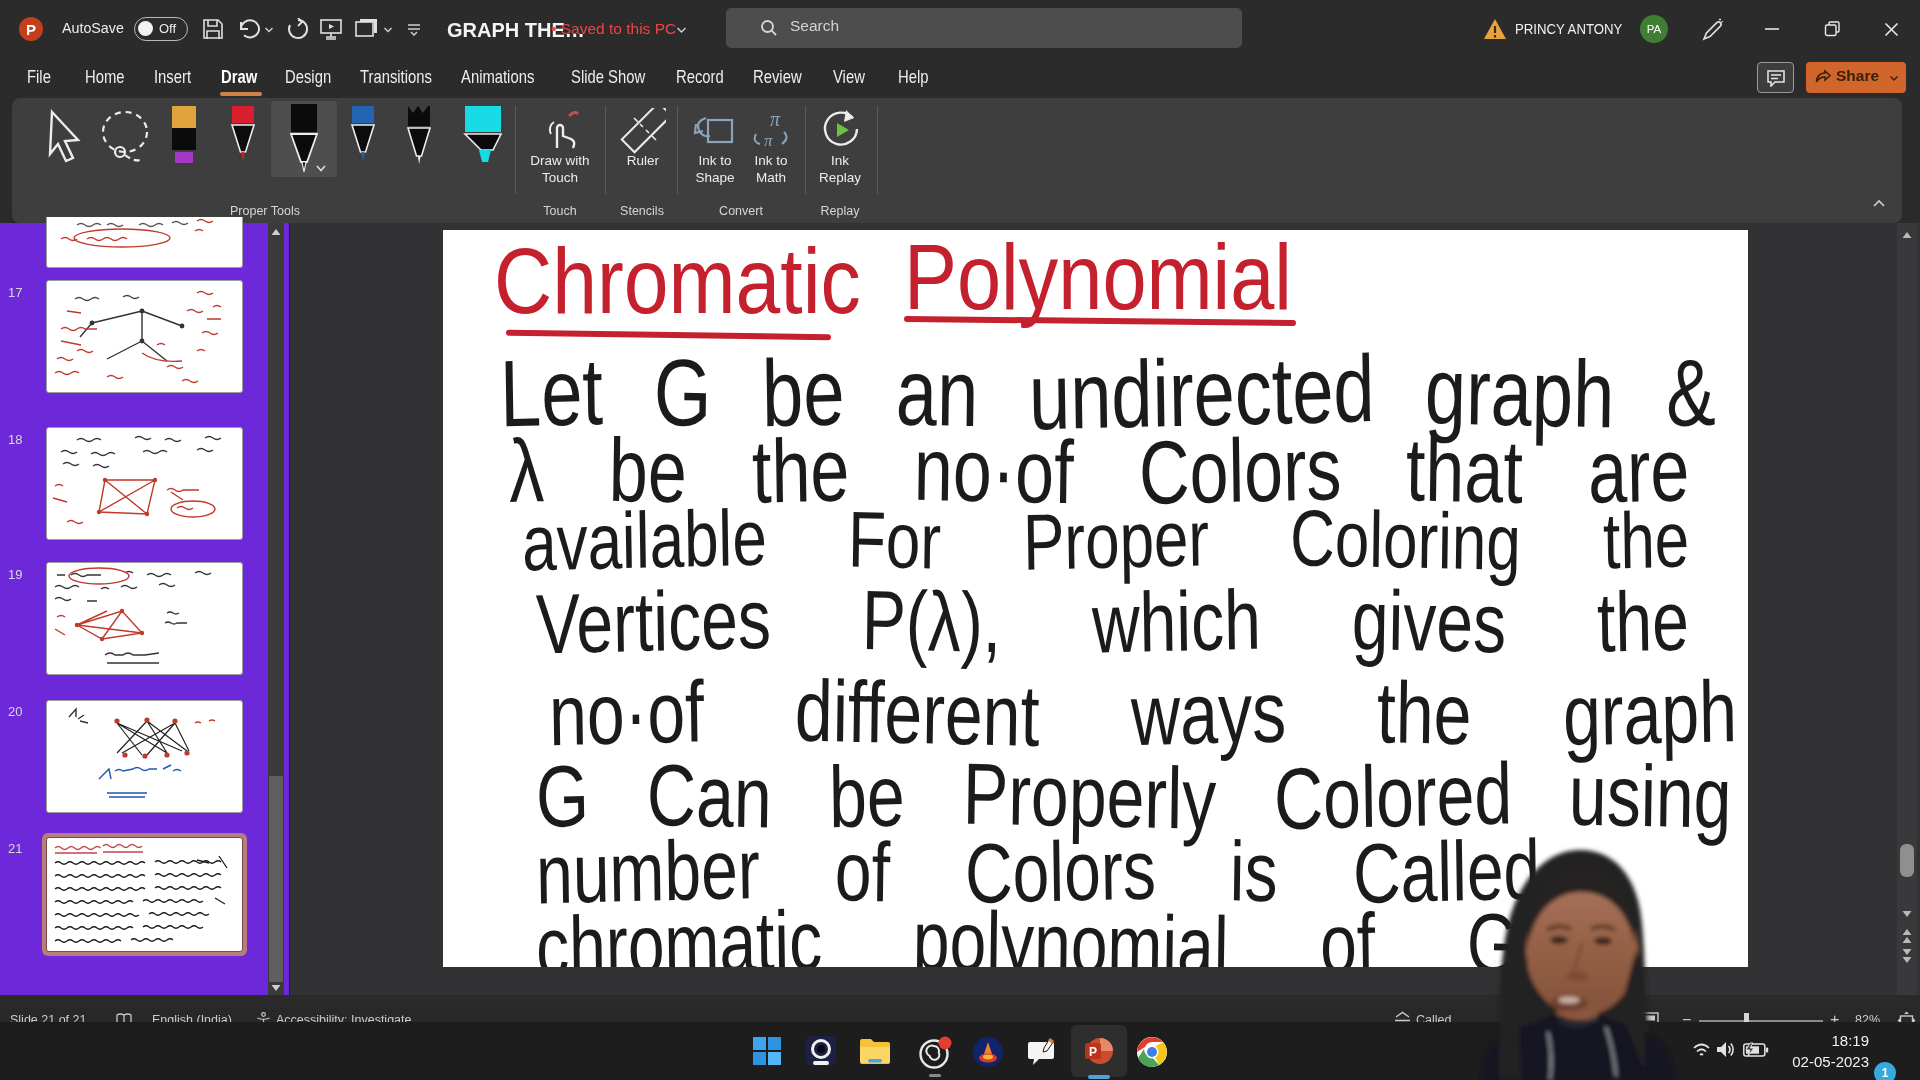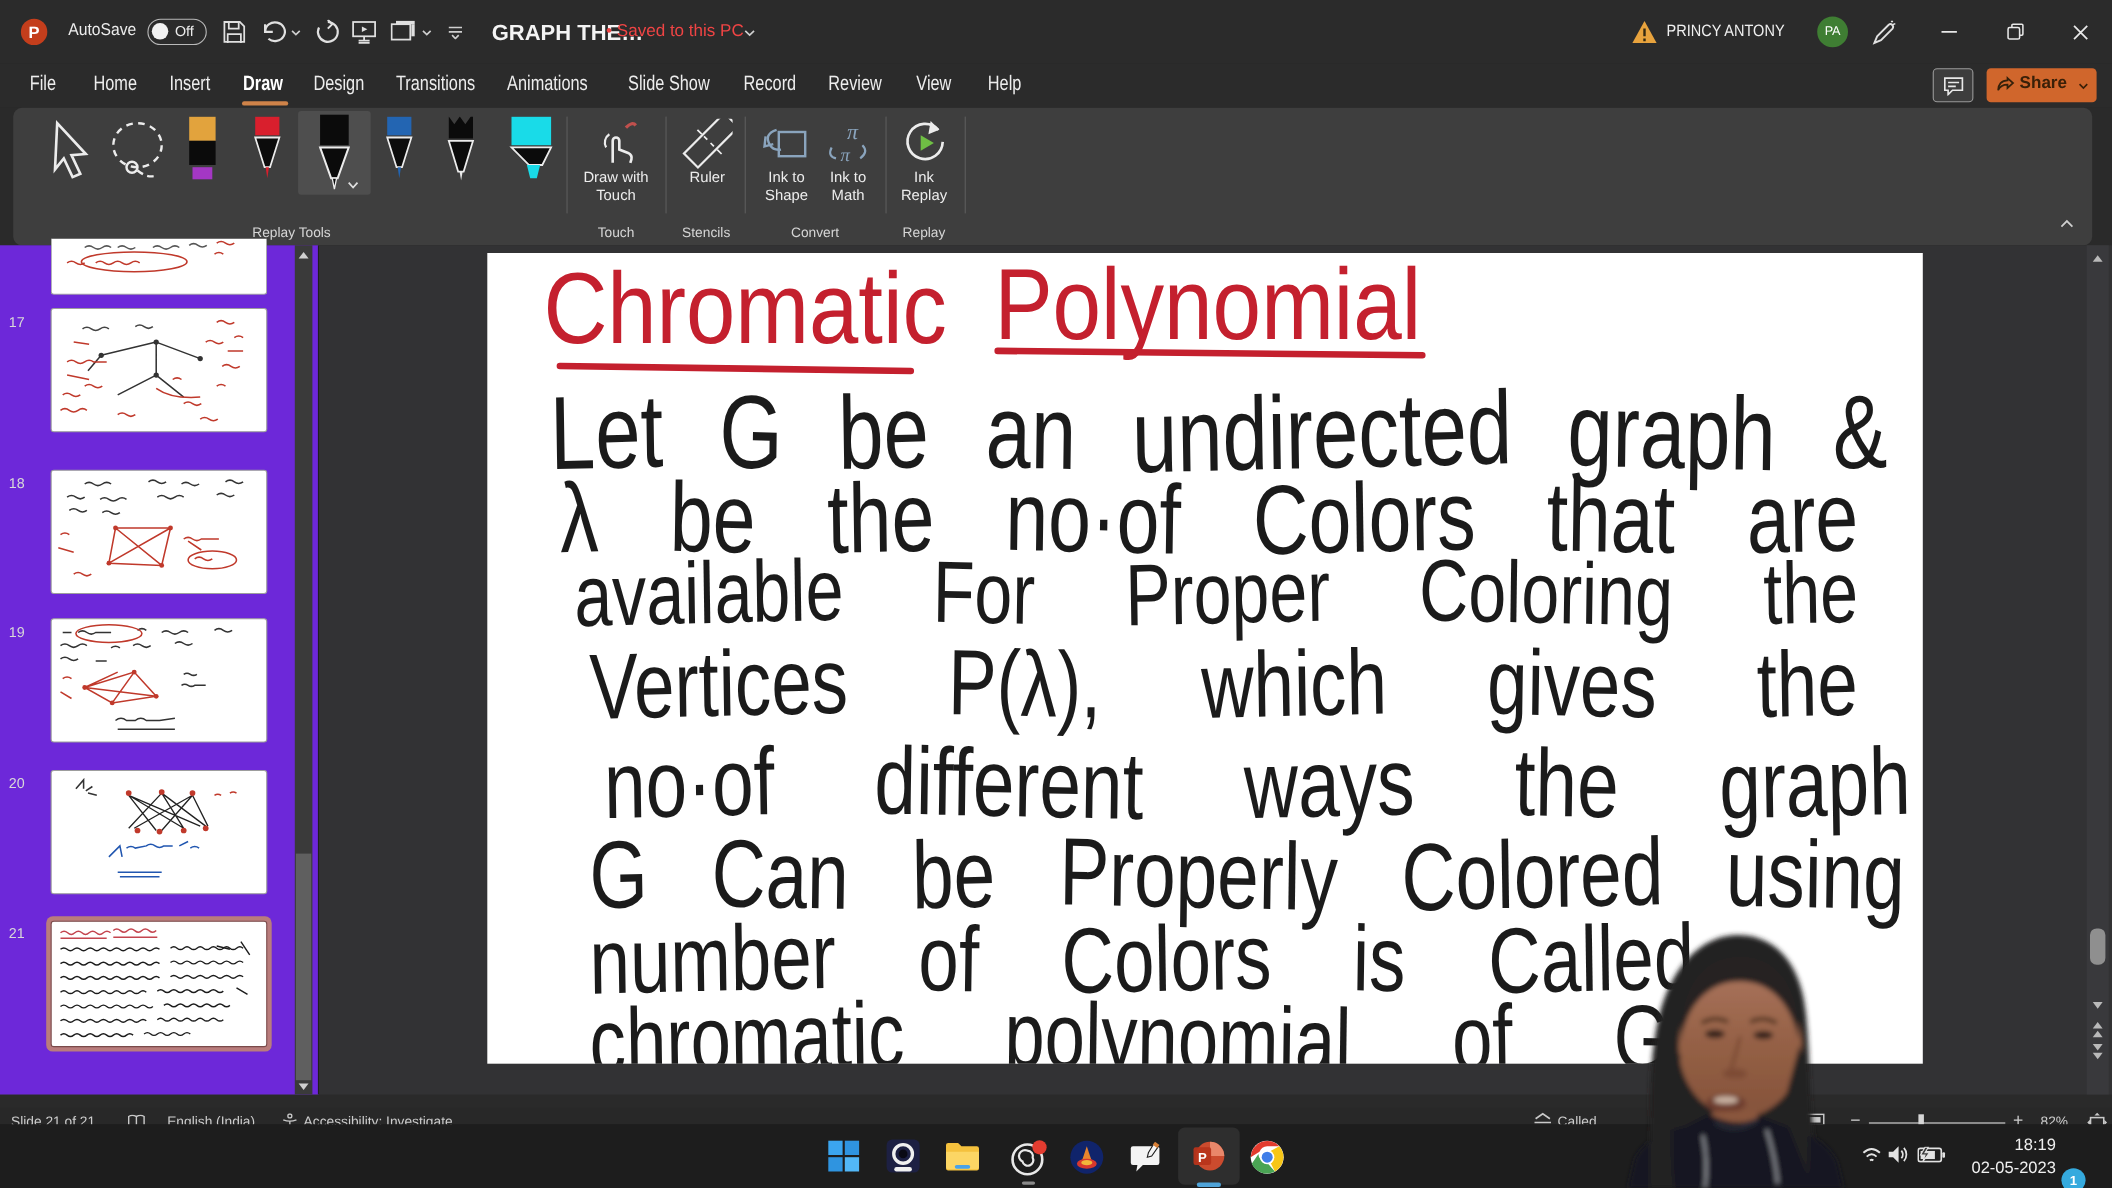--- a/index.html
+++ b/index.html
@@ -84,27 +84,34 @@
     <svg class="abs" style="left:406px;top:23px" width="16" height="13" viewBox="0 0 16 13" fill="none" stroke="#cfcfcf" stroke-width="1.5">
       <path d="M2 2 h12 M2 6 h12"></path>
         <path d="M5 9 L8 12 L11 9"></path>
     </svg>
     <div class="abs" style="left:447px;top:19px;font-size:20px;font-weight:bold;color:#f4f4f4">GRAPH THE…</div>
     <div class="abs" style="left:551px;top:20px;font-size:15.5px;color:#ef4444">• Saved to this PC</div>
     <svg class="abs" style="left:676px;top:26px" width="11" height="9" viewBox="0 0 11 9" fill="none" stroke="#cfcfcf" stroke-width="1.5">
         <path d="M1.5 2 L5.5 6 L9.5 2"></path>
       </svg>
 
+    <div class="abs" style="left:726px;top:8px;width:516px;height:40px;background:#4d4d4d;border-radius:5px;">
+      <svg class="abs" style="left:34px;top:11px" width="18" height="18" viewBox="0 0 18 18" fill="none" stroke="#d6d6d6" stroke-width="1.8">
+        <circle cx="7.5" cy="7.5" r="5.5"></circle>
+          <path d="M11.7 11.7 L16 16"></path>
+      </svg>
+      <div class="abs" style="left:64px;top:9px;font-size:15.5px;color:#d2d2d2">Search</div>
+    </div>
 
     <svg class="abs" style="left:1483px;top:18px" width="24" height="22" viewBox="0 0 24 22">
       <path d="M12 1 L23 21 H1 Z" fill="#e8a33d"></path>
       <path d="M12 8 v7 M12 17 v2.4" stroke="#342a12" stroke-width="2.2"></path>
     </svg>
     <div class="abs" style="left:1515px;top:20px;font-size:15px;color:#f0f0f0;transform-origin:0 50%;transform:scaleX(0.88)">PRINCY ANTONY</div>
-    <div class="abs" style="left:1640px;top:15px;width:28px;height:28px;border-radius:50%;background:#3f7e33;color:#fff;font-size:11.5px;text-align:center;line-height:28px;margin-left:12px;">PA</div>
+    <div class="abs" style="left:1640px;top:15px;width:28px;height:28px;border-radius:50%;background:#3f7e33;color:#fff;font-size:11.5px;text-align:center;line-height:28px;">PA</div>
 
     <svg class="abs" style="left:1700px;top:18px" width="24" height="24" viewBox="0 0 24 24" fill="none" stroke="#e0e0e0" stroke-width="1.7">
       <path d="M4 21 l2.5-6 L17 4.5 a2.5 2.5 0 0 1 3.5 3.5 L10 18.5 z"></path>
       <path d="M19 1.5 l2 0 M20.5 4.5 l2.5-1" stroke-width="1.3"></path>
     </svg>
 
     <svg class="abs" style="left:1764px;top:27px" width="16" height="4" viewBox="0 0 16 4">
         <path d="M1 2 h14" stroke="#e8e8e8" stroke-width="1.6"></path>
       </svg>
     <svg class="abs" style="left:1824px;top:21px" width="16" height="16" viewBox="0 0 16 16" fill="none" stroke="#e8e8e8" stroke-width="1.4">
@@ -231,21 +238,21 @@
     <div class="rtext" style="left:716px;top:54px;width:86px">Ink to<br>Math</div>
     <div class="rsep" style="left:793px"></div>
 
     <svg class="abs" style="left:808px;top:10px" width="42" height="44" viewBox="0 0 42 44" fill="none">
       <path d="M33 10 a16 16 0 1 0 4 11" stroke="#ececec" stroke-width="2.4"></path>
       <path d="M26 2 l8 8 -10 4 z" fill="#ececec"></path>
       <path d="M17 15 l12 7 -12 7 z" fill="#6fbf44"></path>
     </svg>
     <div class="rtext" style="left:785px;top:54px;width:86px">Ink<br>Replay</div>
     <div class="rsep" style="left:865px"></div>
-    <div class="rlabel" style="left:178px;width:150px">Replay Tools</div>
+    <div class="rlabel" style="left:178px;width:150px">Proper Tools</div>
     <div class="rlabel" style="left:508px;width:80px">Touch</div>
     <div class="rlabel" style="left:590px;width:80px">Stencils</div>
     <div class="rlabel" style="left:689px;width:80px">Convert</div>
     <div class="rlabel" style="left:788px;width:80px">Replay</div>
     <svg class="abs" style="left:1860px;top:100px" width="14" height="10" viewBox="0 0 14 10" fill="none" stroke="#cfcfcf" stroke-width="1.6">
           <path d="M2 8 L7 3 L12 8"></path>
         </svg>
   </div>
     </div>
   <div id="main">

